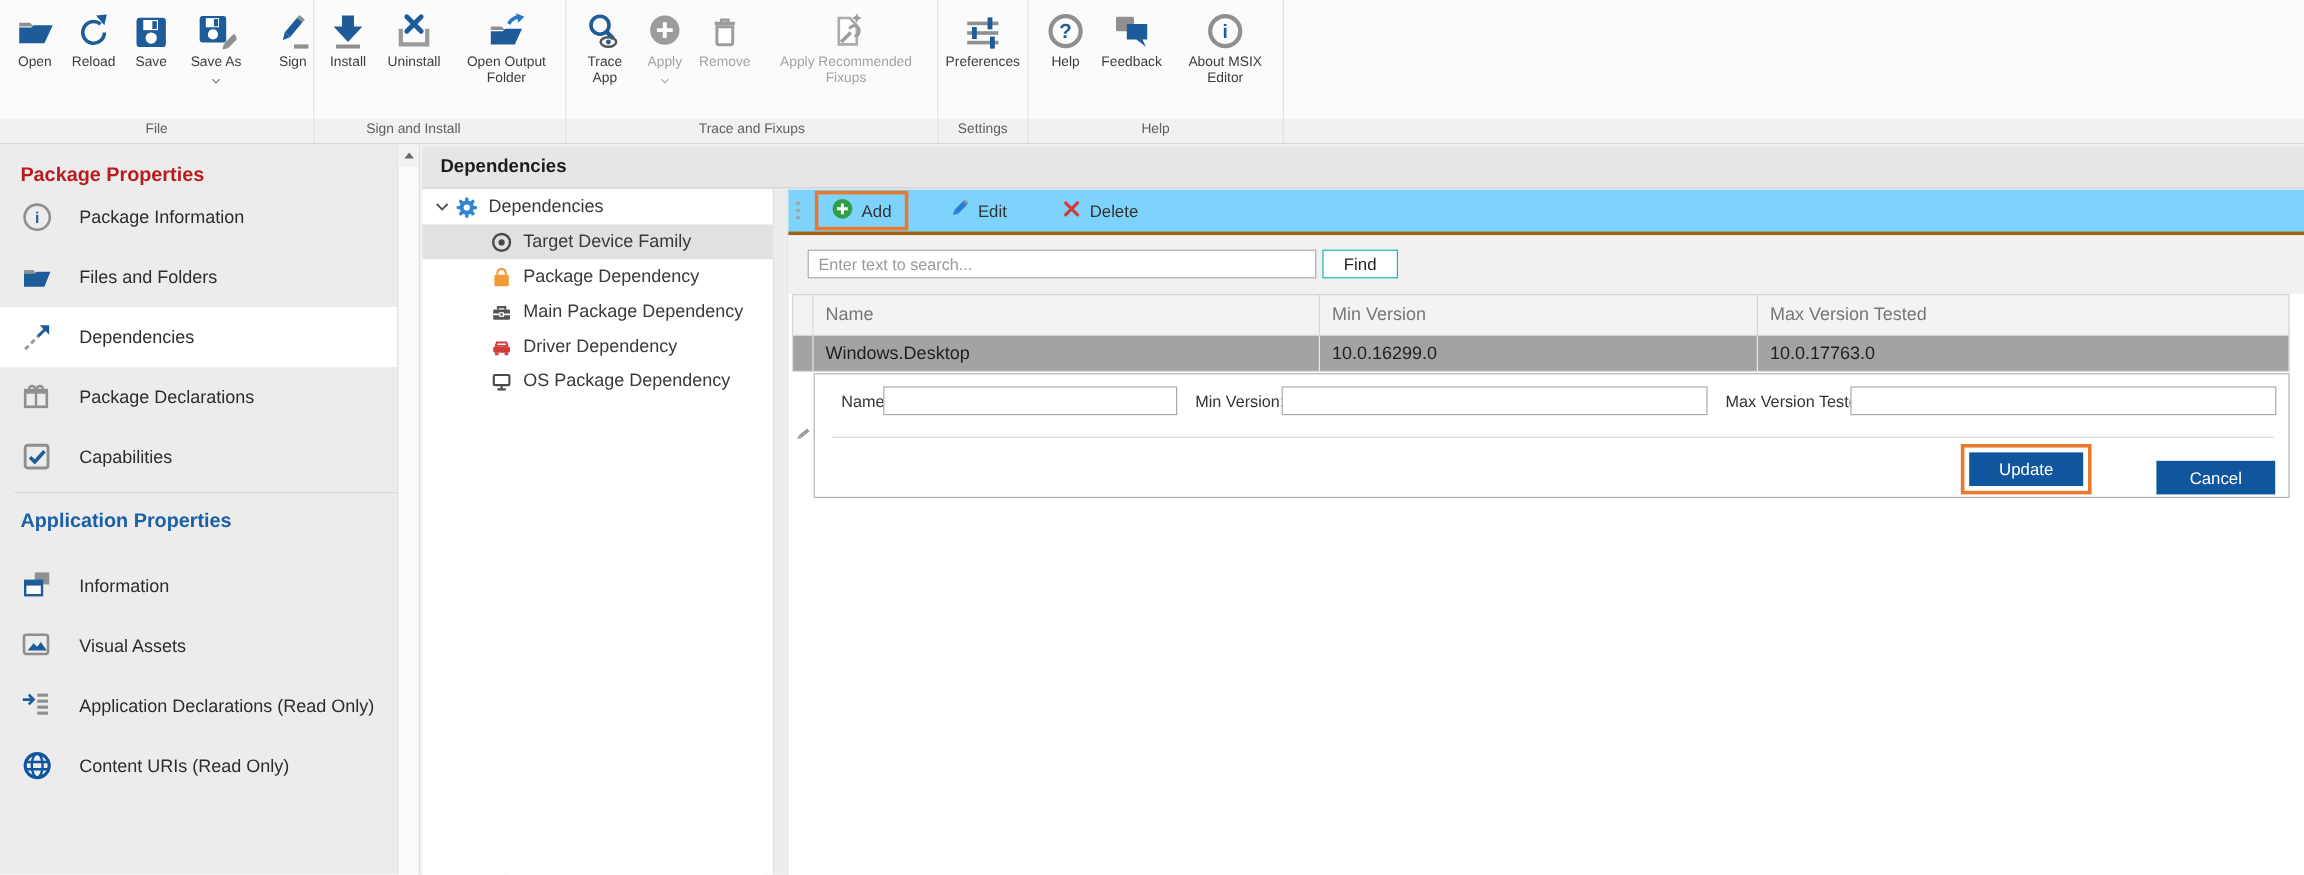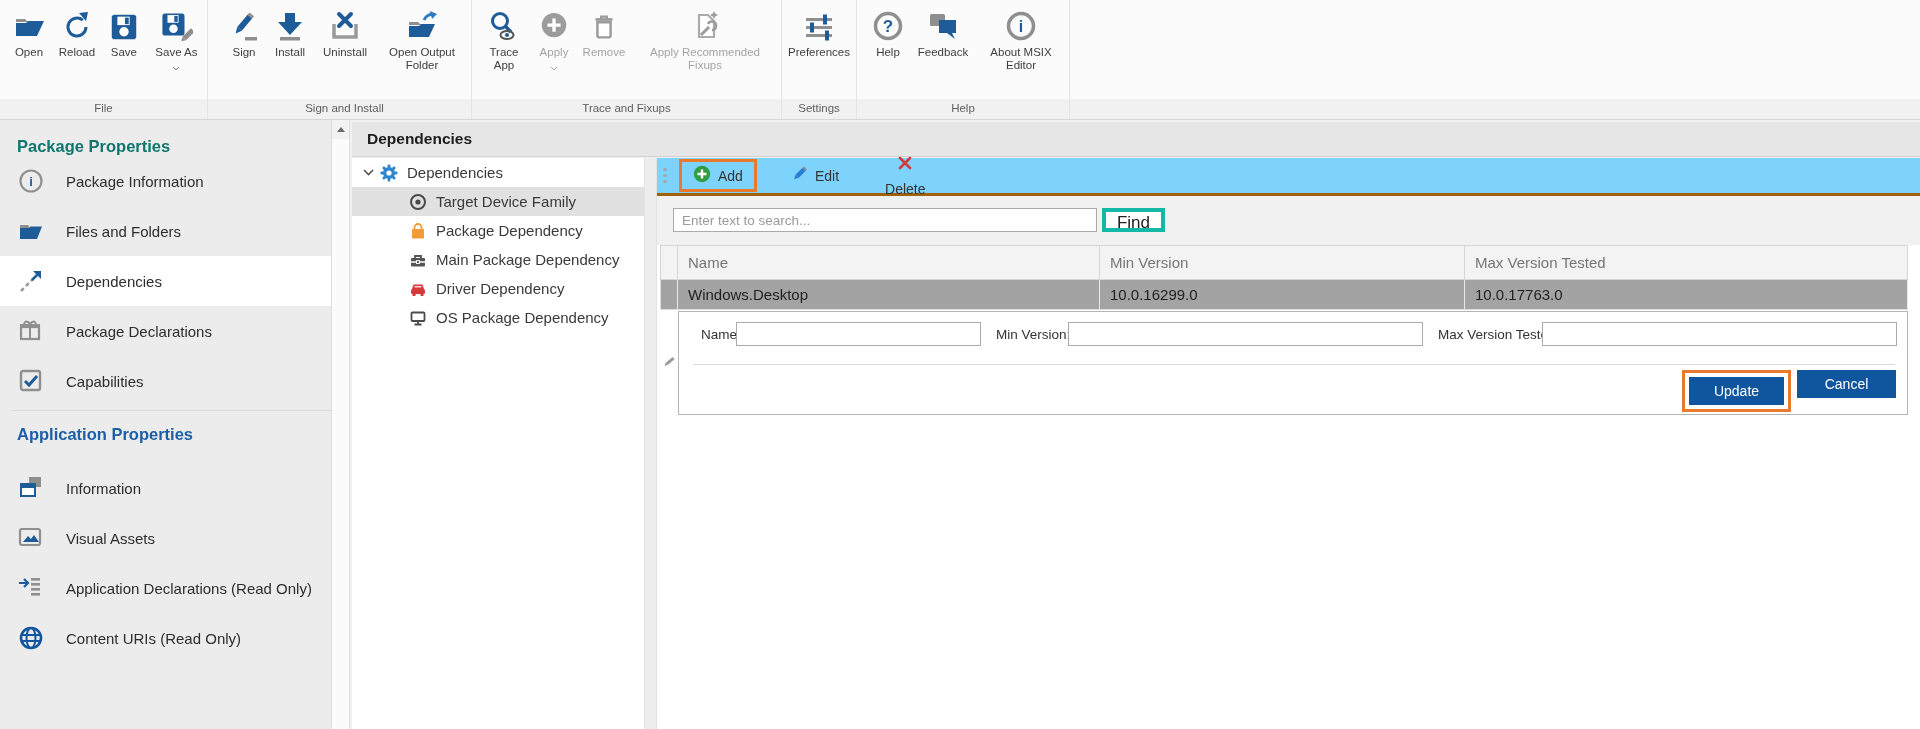--- a/index.html
+++ b/index.html
@@ -15,21 +15,21 @@
              font-size:11.5px;color:#5f5f5f;}
   .rbtns{display:flex;align-items:flex-start;padding-top:7px;box-sizing:border-box;}
   .rbtn{display:flex;flex-direction:column;align-items:center;text-align:center;
         font-size:11.5px;line-height:13px;color:#3d3d3d;cursor:default;}
   .rbtn .ic{height:38px;display:flex;align-items:center;justify-content:center;}
   .rbtn.disabled{color:#a3a3a3;}
   .chev{margin-top:2px;height:5px;}
 
   
   .sidebar{position:absolute;left:0;top:120px;width:331px;height:609px;background:#ECECEC;}
-  .sb-head{font-size:16.5px;font-weight:bold;color:#0f766e;padding:17px 0 0 17px;height:36px;box-sizing:border-box;}
+  .sb-head{font-size:16.5px;font-weight:bold;color:#b91c1c;padding:17px 0 0 17px;height:36px;box-sizing:border-box;}
   .sb-head2{font-size:16.5px;font-weight:bold;color:#1A5FA8;padding:14px 0 0 17px;height:52px;box-sizing:border-box;}
   .sb-item{height:50px;display:flex;align-items:center;padding-left:18px;font-size:15px;color:#2d2d2d;cursor:pointer;}
   .sb-item .sic{width:26px;height:26px;margin-right:22px;display:flex;align-items:center;justify-content:center;flex:none;}
   .sb-item.selected{background:#FFFFFF;}
   .sb-divider{border-top:1px solid #D9D9D9;margin:4px 0 0 12px;height:0;}
 
   
   .vscroll{position:absolute;left:331px;top:120px;width:19px;height:609px;background:#FBFBFB;
            border-left:1px solid #DEDEDE;border-right:1px solid #DEDEDE;box-sizing:border-box;}
   .vscroll .up{height:19px;display:flex;align-items:center;justify-content:center;background:#F2F2F2;}
@@ -58,54 +58,54 @@
             border-bottom:3px solid #a16207;display:flex;align-items:center;box-sizing:border-box;}
   .grip{width:4px;margin-left:6px;height:3px;border-radius:50%;background:#A5A5A5;
         box-shadow:0 -6px 0 #A5A5A5,0 6px 0 #A5A5A5;margin-right:4px;}
   .hl{border:3px solid #E9792E;}
   .tbbtn{display:flex;align-items:center;gap:7px;font-size:14px;color:#333;cursor:pointer;padding:3px 11px;}
   .searchband{position:absolute;top:38px;left:0;right:0;height:49px;background:#F1F1F1;}
   .searchinput{position:absolute;left:16px;top:12px;width:424px;height:24px;border:1px solid #ABABAB;
                background:#fff;box-sizing:border-box;padding:0 8px;font-size:13.5px;color:#333;font-family:inherit;}
   .searchinput::placeholder{color:#9a9a9a;}
   .findbtn{position:absolute;left:445px;top:12px;width:63px;height:24px;background:#fff;
-           border:4px solid #14b8a6;font-size:17px;color:#222;font-family:inherit;box-sizing:border-box;}
+           border:1px solid #14b8a6;font-size:14px;color:#222;font-family:inherit;box-sizing:border-box;}
 
   .tablewrap{position:absolute;top:87px;left:3px;right:12px;}
   .trow{display:flex;}
   .th,.td{box-sizing:border-box;display:flex;align-items:center;padding-left:10px;font-size:15px;}
   .th{height:35px;background:#F3F3F3;color:#767676;border-top:1px solid #D6D6D6;
       border-bottom:1px solid #D6D6D6;border-right:1px solid #D6D6D6;}
   .th:first-child{border-left:1px solid #D6D6D6;}
   .td{height:30px;background:#a3a3a3;color:#1f1f1f;border-bottom:1px solid #DCDCDC;border-right:1px solid #E8E8E8;}
   .td:first-child{border-left:1px solid #DCDCDC;}
   .c-ind{width:18px;padding:0;}
   .c-name{width:422px;}
   .c-min{width:365px;}
   .c-max{flex:1;}
 
   .editor{position:absolute;top:153px;left:21px;right:12px;height:104px;border:1px solid #B5B5B5;
           background:#fff;box-sizing:border-box;}
   .edlabel{position:absolute;top:15px;font-size:13.5px;color:#333;}
   .edinput{position:absolute;top:10px;height:24px;border:1px solid #ABABAB;box-sizing:border-box;
            padding:0 6px;font-size:13.5px;font-family:inherit;background:#fff;}
   .eddivider{position:absolute;left:14px;right:12px;top:52px;border-top:1px solid #DBDBDB;}
-  .edbuttons{position:absolute;right:11px;top:58px;height:42px;display:flex;align-items:flex-start;}
+  .edbuttons{position:absolute;right:11px;top:58px;height:42px;display:flex;align-items:flex-end;gap:48px;}
   .hl2{border:3px solid #E9792E;padding:4px;display:flex;}
   .btn-blue{background:#10569F;color:#fff;border:none;font-size:14px;font-family:inherit;
             height:28px;cursor:pointer;}
   .rowpencil{position:absolute;left:3px;top:197px;width:18px;display:flex;justify-content:center;}
 </style>
 </head>
 <body>
 
 <div class="ribbon">
   <div class="strip"></div>
 
-  <div class="rgroup" style="left:0;width:208px;">
+  <div class="rgroup" style="left:0;width:262px;">
     <div class="rbtns" style="padding-left:6px;">
       <button class="rbtn" style="width:46px;border:none;background:none;">
         <span class="ic">
           <svg width="34" height="34" viewBox="0 0 34 34">
               <path d="M4 9h9l3 3H4z" fill="#8f8f8f"></path>
               <path d="M4 13h10l2-2h16l-7 15H4z" fill="#1e5c99"></path>
             </svg>
         </span>
         <span>Open</span>
       </button>
@@ -531,21 +531,21 @@
           <svg width="18" height="18" viewBox="0 0 18 18">
               <g transform="rotate(45 9 9)">
                 <rect x="7" y="0" width="4.5" height="2" fill="#8f8f8f"></rect>
                 <rect x="7" y="2" width="4.5" height="10" fill="#2b7cd3"></rect>
                 <path d="M7 12h4.5L9.2 16z" fill="#2b7cd3"></path>
               </g>
             </svg>
         </span>
         <span>Edit</span>
       </span>
-      <span class="tbbtn" style="margin-left:24px;flex-direction:column;">
+      <span class="tbbtn" style="margin-left:24px;">
         <span>
           <svg width="16" height="16" viewBox="0 0 16 16">
               <path d="M3 3l10 10M13 3L3 13" stroke="#D33A3A" stroke-width="2.6" stroke-linecap="round"></path>
             </svg>
         </span>
         <span>Delete</span>
       </span>
     </div>
 
     <div class="searchband">

